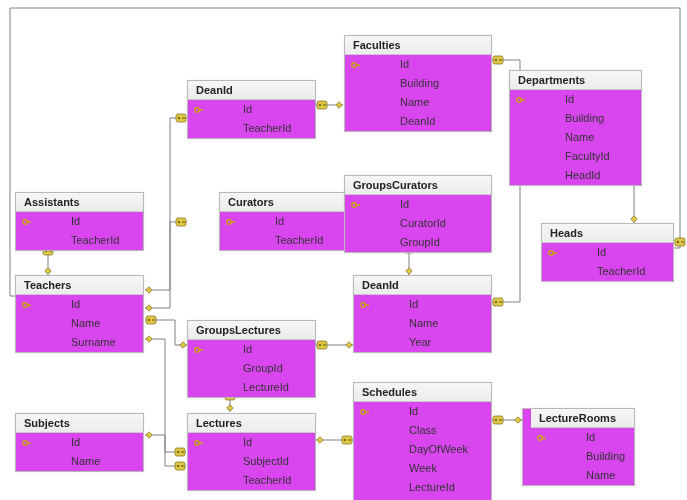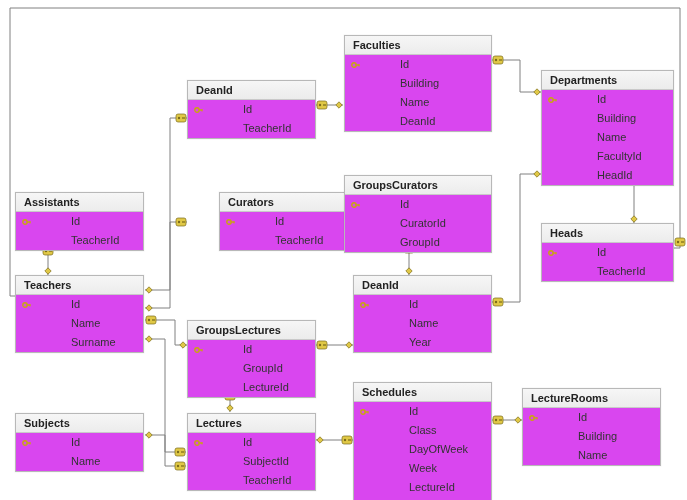--- a/index.html
+++ b/index.html
@@ -183,21 +183,21 @@
           </span>
           <span class="field-name">Id</span>
         </div>
         <div class="field">
           <span class="key-slot"></span>
           <span class="field-name">TeacherId</span>
         </div>
       </div>
 </div>
 
-<div class="table" style="left:541px; top:70px; width:133px;">
+<div class="table" style="left:509px; top:70px; width:133px;">
   <div class="table-header">Departments</div>
   <div>
         <div class="field">
           <span class="key-slot key-icon">
             <svg width="10" height="10" viewBox="0 0 10 10">
               <circle cx="3" cy="5" r="2.2" fill="none" stroke="#c9a60f" stroke-width="1.4"></circle>
               <rect x="4.5" y="4.3" width="4" height="1.4" fill="#c9a60f"></rect>
               <rect x="7.5" y="4.3" width="1" height="2.2" fill="#c9a60f"></rect>
             </svg>
           </span>
@@ -451,21 +451,21 @@
           <span class="key-slot"></span>
           <span class="field-name">LectureId</span>
         </div>
         <div class="field">
           <span class="key-slot"></span>
           <span class="field-name">LectureRoomId</span>
         </div>
       </div>
 </div>
 
-<div class="table" style="left:522px; top:388px; width:139px;">
+<div class="table" style="left:522px; top:408px; width:113px;padding-left:8px;">
   <div class="table-header">LectureRooms</div>
   <div>
         <div class="field">
           <span class="key-slot key-icon">
             <svg width="10" height="10" viewBox="0 0 10 10">
               <circle cx="3" cy="5" r="2.2" fill="none" stroke="#c9a60f" stroke-width="1.4"></circle>
               <rect x="4.5" y="4.3" width="4" height="1.4" fill="#c9a60f"></rect>
               <rect x="7.5" y="4.3" width="1" height="2.2" fill="#c9a60f"></rect>
             </svg>
           </span>

